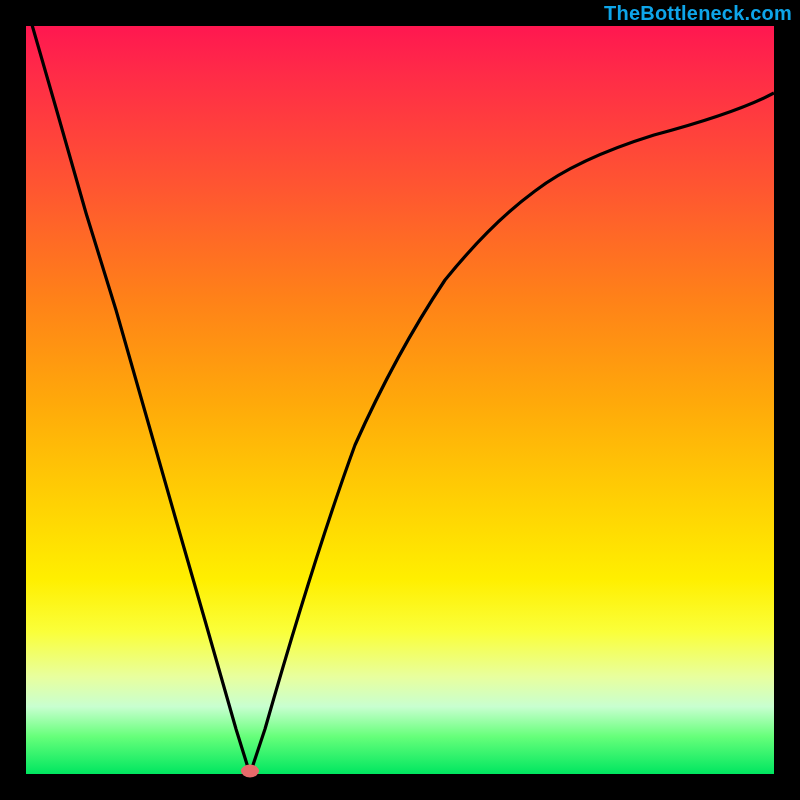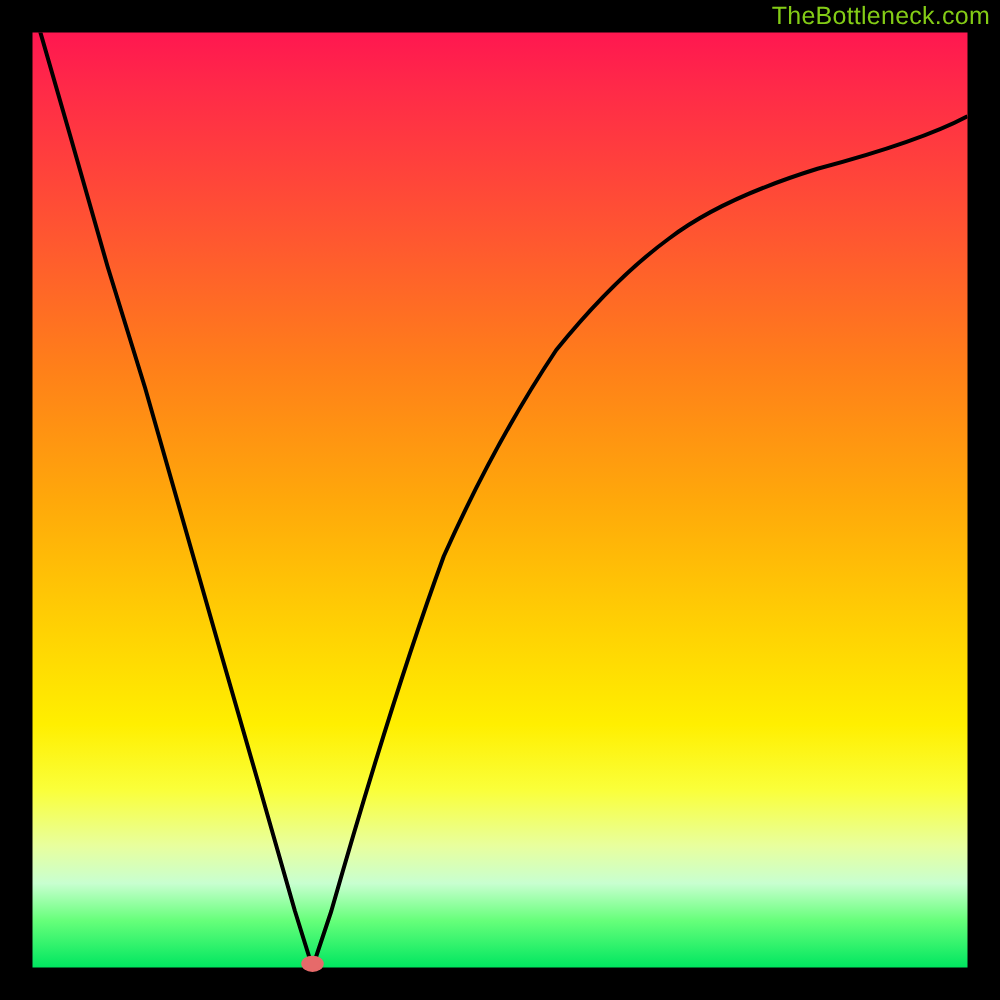--- a/index.html
+++ b/index.html
@@ -45,24 +45,24 @@
     position: absolute;
     left: 0;
     top: 0;
     width: 748px;
     height: 748px;
   }
   .watermark {
     position: absolute;
     top: 2px;
     right: 8px;
-    color: #84cc16;
+    color: #0ea5e9;
     font-size: 20px;
     letter-spacing: 0.2px;
-    font-weight: 400;
+    font-weight: 700;
     user-select: none;
   }
   .marker {
     position: absolute;
     width: 18px;
     height: 13px;
     border-radius: 50% / 50%;
     background: #e66a6a;
     transform: translate(-50%, -50%);
   }

